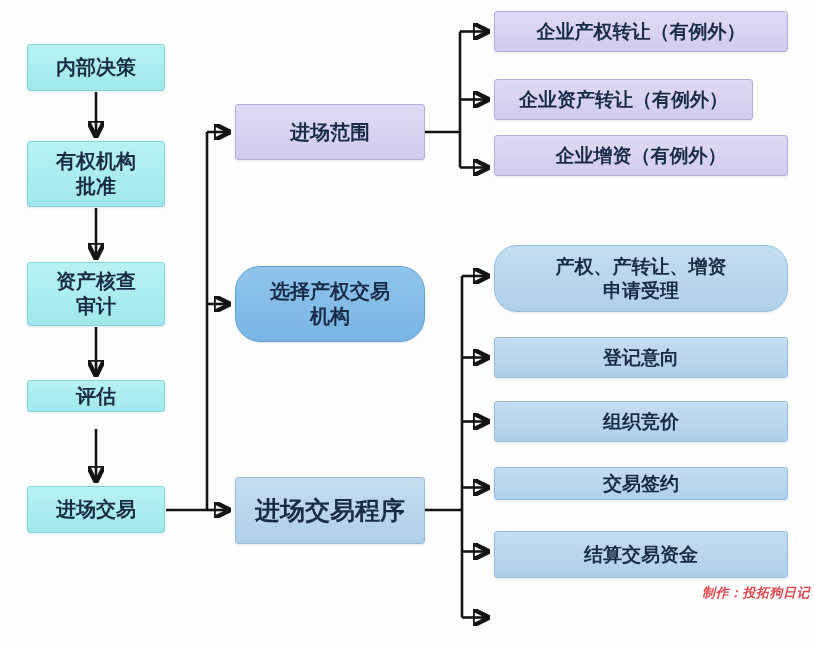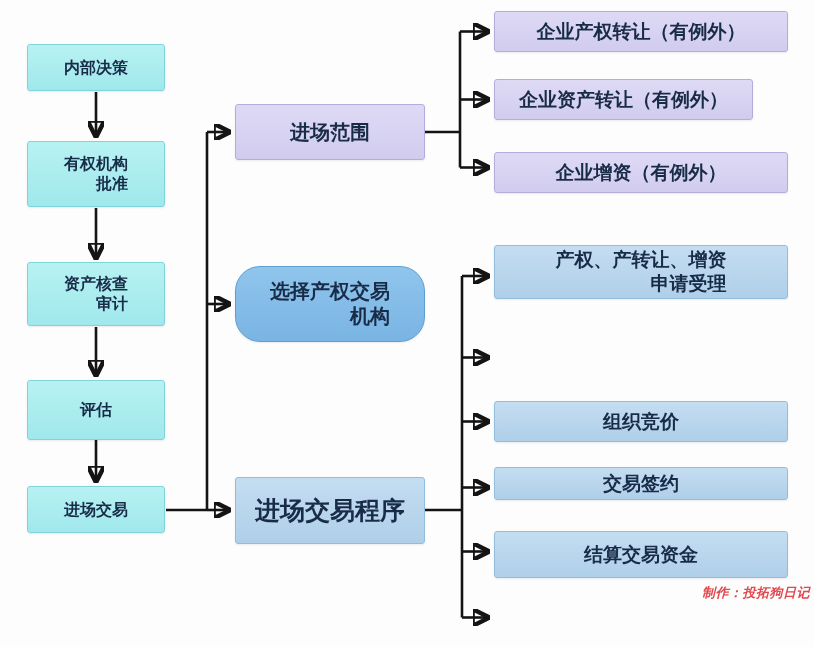--- a/index.html
+++ b/index.html
@@ -5,31 +5,31 @@
   * { margin:0; padding:0; box-sizing:border-box; }
   html,body { background:#ffffff; }
   body { font-family:"Liberation Sans","DejaVu Sans",sans-serif; }
   .canvas{
     position:relative; width:814px; height:647px;
     background:#fdfdfd; overflow:hidden;
   }
   .box{
     position:absolute;
     display:flex; align-items:center; justify-content:center;
-    text-align:right; font-weight:bold;
+    text-align:center; font-weight:bold;
     color:#182b47;
     white-space:pre-line;
     border-radius:3px;
     line-height:1.25;
     box-shadow:0 1px 2px rgba(0,0,0,0.08);
   }
   .cyan{
     background:linear-gradient(180deg,var(--cyanHi,#b7f2f2),var(--cyan,#a0e8ec));
     border:1px solid #7fd3da;
-    font-size:16px;
+    font-size:20px;
   }
   .lavender{
     background:linear-gradient(180deg,#dedaf5,var(--lavender,#d1ccee));
     border:1px solid #b4addc;
     font-size:19px;
   }
   .blue{
     background:linear-gradient(180deg,#90c5ec,var(--blue,#79b4e4));
     border:1px solid #5e9ed2;
     font-size:20px;
@@ -86,33 +86,34 @@
     <path d="M462,487.5 H487" marker-end="url(#arrow)"></path>
     <path d="M462,551.5 H487" marker-end="url(#arrow)"></path>
     <path d="M462,617.5 H487" marker-end="url(#arrow)"></path>
   </svg>
 
   <div class="box cyan" style="left:27px; top:44px; width:138px; height:47px;">内部决策</div>
   <div class="box cyan" style="left:27px; top:141px; width:138px; height:66px;">有权机构
 批准</div>
   <div class="box cyan" style="left:27px; top:262px; width:138px; height:64px;">资产核查
 审计</div>
-  <div class="box cyan" style="left:27px; top:380px; width:138px; height:60px;">评估</div>
+  <div class="box cyan" style="left:27px; top:380px; width:138px; height:32px;">评估</div>
   <div class="box lavender" style="left:235px; top:104px; width:190px; height:56px; font-size:20px;">进场范围</div>
 
   <div class="box cyan" style="left:27px; top:486px; width:138px; height:47px;">进场交易</div>
   <div class="box blue" style="left:235px; top:266px; width:190px; height:76px;border-radius:25px;">选择产权交易
 机构</div>
   <div class="box lightblue" style="left:235px; top:477px; width:190px; height:67px; font-size:25px;">进场交易程序</div>
 
   <div class="box lavender" style="left:494px; top:11px; width:294px; height:41px;">企业产权转让（有例外）</div>
   <div class="box lavender" style="left:494px; top:79px; width:259px; height:41px;">企业资产转让（有例外）</div>
-  <div class="box lavender" style="left:494px; top:152px; width:294px; height:41px;">企业增资（有例外）</div>
+  <div class="box lavender" style="left:494px; top:135px; width:294px; height:41px;">企业增资（有例外）</div>
 
-  <div class="box lightblue" style="left:494px; top:245px; width:294px; height:54px;">产权、产转让、增资
+  <div class="box lightblue" style="left:494px; top:245px; width:294px; height:67px;border-radius:23px;">产权、产转让、增资
 申请受理</div>
+  <div class="box lightblue" style="left:494px; top:337px; width:294px; height:41px;">登记意向</div>
   <div class="box lightblue" style="left:494px; top:401px; width:294px; height:41px;">组织竞价</div>
   <div class="box lightblue" style="left:494px; top:467px; width:294px; height:33px;">交易签约</div>
   <div class="box lightblue" style="left:494px; top:531px; width:294px; height:47px;">结算交易资金</div>
 
   <div class="watermark">制作：投拓狗日记</div>
 
 </div>
 
 </body></html>

